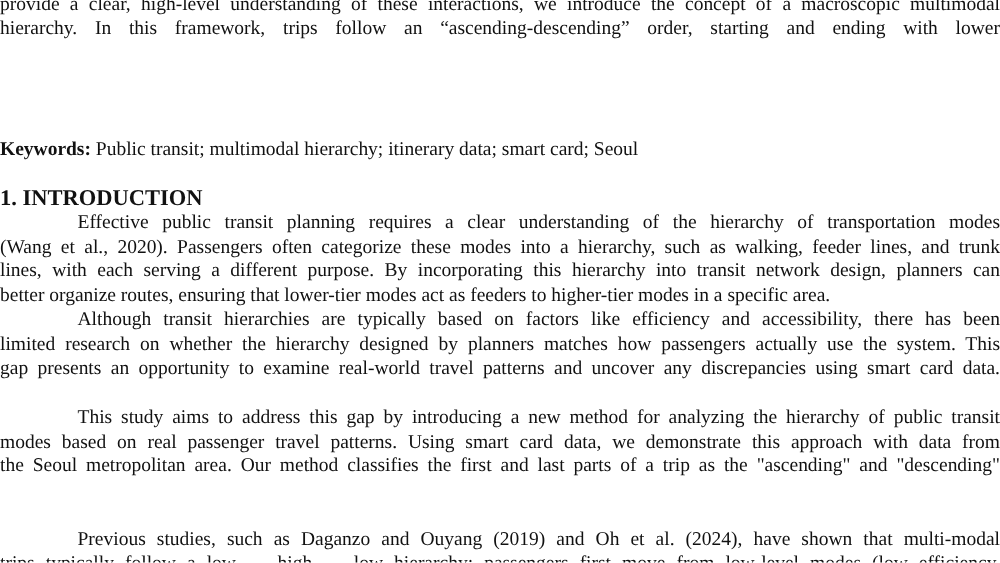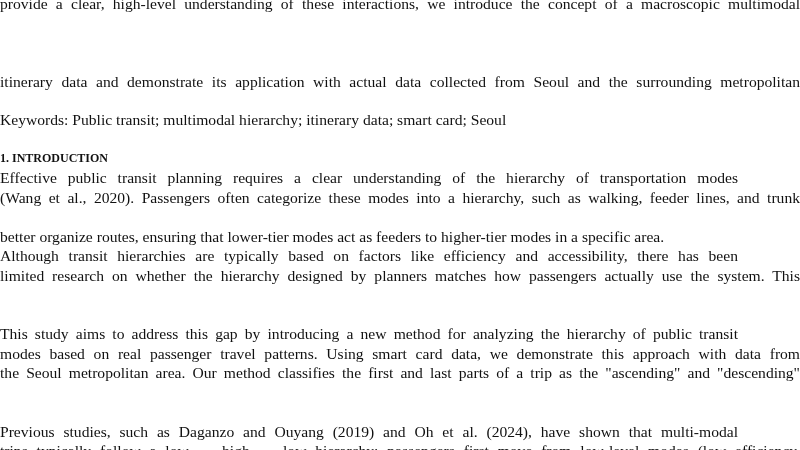--- a/index.html
+++ b/index.html
@@ -8,44 +8,46 @@
     background: #ffffff; color: #111111;
     font-family: "Liberation Serif", "DejaVu Serif", serif;
     font-size: 15.6px;
   }
   .page { position: relative; width: 800px; height: 348px; }
   .line {
     position: absolute; left: 0; width: 800px;
     white-space: nowrap; line-height: 19.5px; height: 19.5px;
   }
   .just { text-align: justify; text-align-last: justify; }
-  .indent { width: 738px; }
-  .bold { font-weight: normal; }
-  .h1 { font-weight: bold; font-size: 12px; }
+  .indent { padding-left: 62px; width: 738px; }
+  .bold { font-weight: bold; }
+  .h1 { font-weight: bold; font-size: 18px; }
 </style>
 </head>
 <body>
 
 <div class="page">
 
   <div class="line just" style="top:-6px">provide a clear, high-level understanding of these interactions, we introduce the concept of a macroscopic multimodal</div>
-  <div class="line just" style="top:72px">itinerary data and demonstrate its application with actual data collected from Seoul and the surrounding metropolitan</div>
+  <div class="line just" style="top:13px">hierarchy. In this framework, trips follow an “ascending-descending” order, starting and ending with lower</div>
 
   <div class="line" style="top:110px">
     <span class="bold">Keywords:</span><span> Public transit; multimodal hierarchy; itinerary data; smart card; Seoul</span>
   </div>
 
   <div class="line h1" style="top:149px">1. INTRODUCTION</div>
 
   <div class="line just indent" style="top:168px">Effective public transit planning requires a clear understanding of the hierarchy of transportation modes</div>
   <div class="line just" style="top:188px">(Wang et al., 2020). Passengers often categorize these modes into a hierarchy, such as walking, feeder lines, and trunk</div>
+  <div class="line just" style="top:207px">lines, with each serving a different purpose. By incorporating this hierarchy into transit network design, planners can</div>
   <div class="line" style="top:227px">better organize routes, ensuring that lower-tier modes act as feeders to higher-tier modes in a specific area.</div>
 
   <div class="line just indent" style="top:246px">Although transit hierarchies are typically based on factors like efficiency and accessibility, there has been</div>
   <div class="line just" style="top:266px">limited research on whether the hierarchy designed by planners matches how passengers actually use the system. This</div>
+  <div class="line just" style="top:285px">gap presents an opportunity to examine real-world travel patterns and uncover any discrepancies using smart card data.</div>
 
   <div class="line just indent" style="top:324px">This study aims to address this gap by introducing a new method for analyzing the hierarchy of public transit</div>
   <div class="line just" style="top:344px">modes based on real passenger travel patterns. Using smart card data, we demonstrate this approach with data from</div>
   <div class="line just" style="top:363px">the Seoul metropolitan area. Our method classifies the first and last parts of a trip as the "ascending" and "descending"</div>
 
   <div class="line just indent" style="top:422px">Previous studies, such as Daganzo and Ouyang (2019) and Oh et al. (2024), have shown that multi-modal</div>
   <div class="line just" style="top:441px">trips typically follow a low → high → low hierarchy: passengers first move from low-level modes (low efficiency,</div>
 </div>
 
 </body></html>

